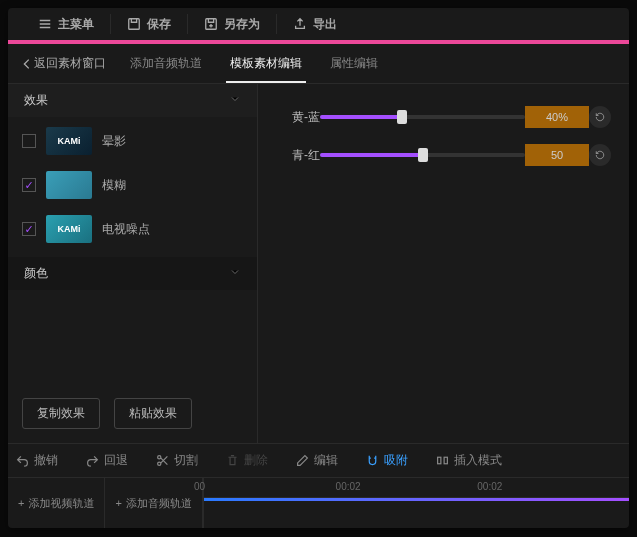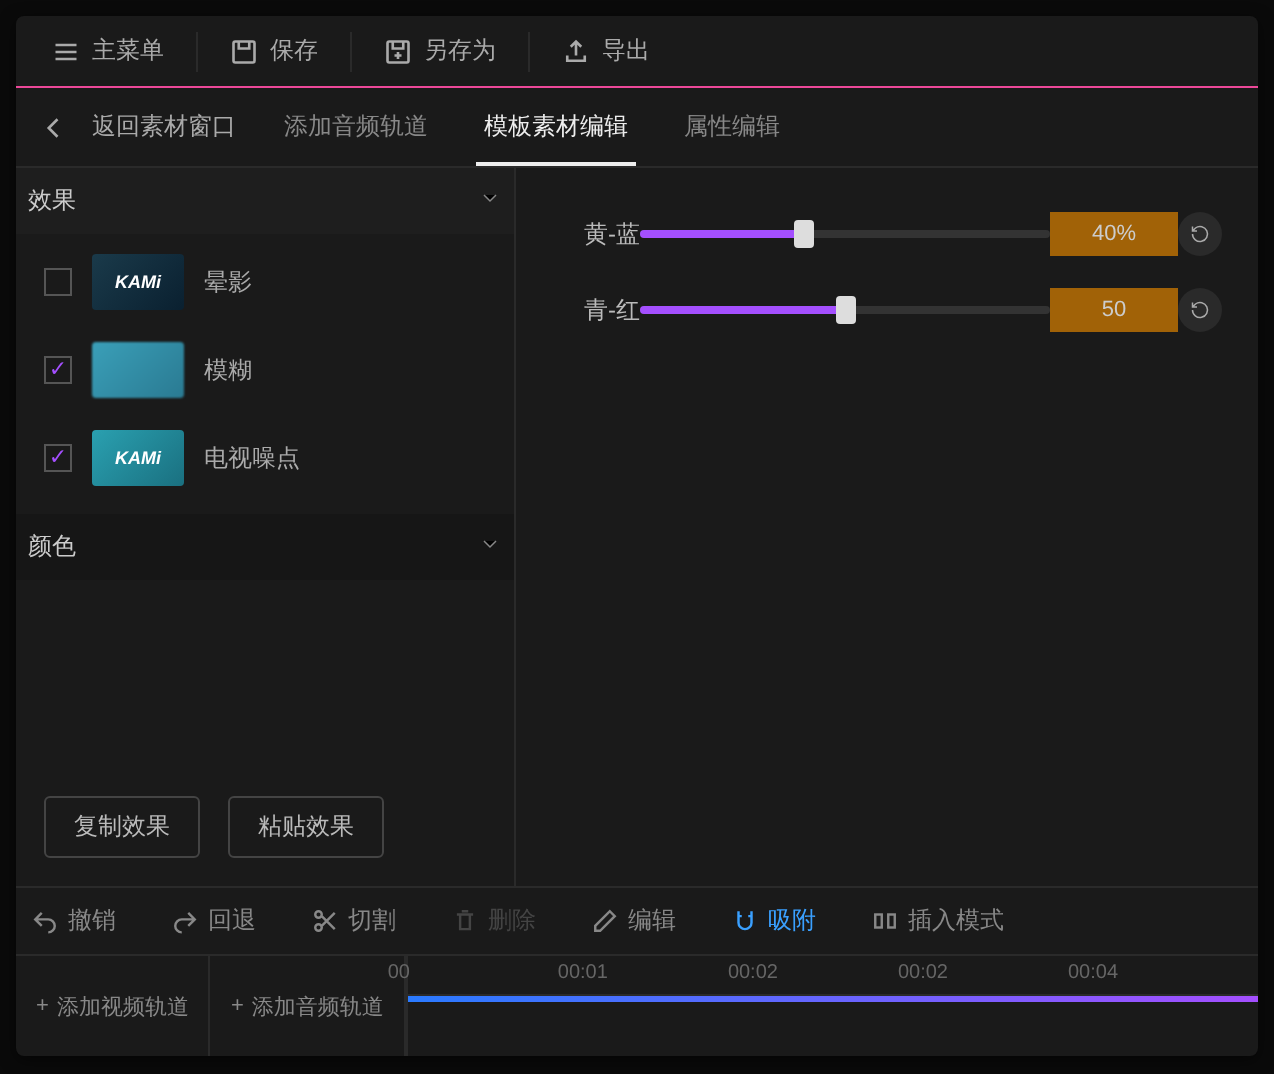--- a/index.html
+++ b/index.html
@@ -1,44 +1,44 @@
 <!DOCTYPE html>
 <html><head>
 <meta charset="utf-8">
 <style>
 * { margin: 0; padding: 0; box-sizing: border-box; font-family: "Microsoft YaHei", sans-serif; }
 body { background: #0a0a0a; width: 637px; height: 537px; overflow: hidden; color: #999; font-size: 12px; }
 .app { background: #1a1a1a; border-radius: 4px; margin: 8px; height: 520px; display: flex; flex-direction: column; box-shadow: 0 2px 8px rgba(0,0,0,0.5); }
 
 
-.menubar { display: flex; align-items: center; height: 36px; border-bottom: 1px solid #ec4899; padding: 0 8px; gap: 4px; }
+.menubar { display: flex; align-items: center; height: 36px; border-bottom: 4px solid #ec4899; padding: 0 20px; gap: 4px; font-weight: bold; }
 .menu-item { display: flex; align-items: center; gap: 6px; padding: 6px 10px; color: #aaa; cursor: pointer; font-size: 12px; }
 .divider-v { width: 1px; height: 20px; background: #2a2a2a; margin: 0 2px; }
 .icon { display: inline-flex; align-items: center; justify-content: center; }
 .icon svg { width: 14px; height: 14px; stroke: #aaa; fill: none; stroke-width: 1.5; }
 
 
 .tabrow { display: flex; align-items: center; height: 40px; padding: 0 12px; gap: 20px; border-bottom: 1px solid #2a2a2a; }
-.back-btn { display: flex; align-items: center; gap: 12px; color: #aaa; cursor: pointer; }
+.back-btn { display: flex; align-items: center; gap: 0; color: #aaa; cursor: pointer; }
 .tab { color: #888; cursor: pointer; padding: 10px 4px; position: relative; }
 .tab.active { color: #eee; }
 .tab.active::after { content: ""; position: absolute; left: 0; right: 0; bottom: -1px; height: 2px; background: #eee; }
 
 
 .main { display: flex; flex: 1; min-height: 0; }
 .left-panel { width: 250px; display: flex; flex-direction: column; border-right: 1px solid #2a2a2a; }
-.section-header { display: flex; align-items: center; justify-content: space-between; padding: 8px 6px; color: #ccc; background: #1e1e1e; cursor: pointer; }
+.section-header { display: flex; align-items: center; justify-content: space-between; padding: 8px 16px; color: #ccc; background: #1e1e1e; cursor: pointer; }
 .section-header.dark { background: #161616; }
 .chevron svg { width: 12px; height: 12px; stroke: #888; }
 
 .fx-list { padding: 6px 8px 10px 8px; display: flex; flex-direction: column; gap: 8px; }
 .fx-item { display: flex; align-items: center; gap: 10px; padding: 4px 6px; cursor: pointer; }
 .chk { width: 14px; height: 14px; border: 1px solid #555; display: flex; align-items: center; justify-content: center; }
 .chk.checked::after { content: "✓"; color: #a44fff; font-size: 11px; line-height: 1; }
-.thumb { width: 46px; height: 28px; border-radius: 2px; display: flex; align-items: center; justify-content: center; font-size: 9px; font-weight: bold; color: #fff; font-style: italic; }
+.thumb { width: 46px; height: 28px; border-radius: 2px; display: flex; align-items: center; justify-content: center; font-size: 9px; font-weight: bold; color: #fff; }
 .thumb.t1 { background: linear-gradient(135deg,#1a3a4a,#0a2030); }
 .thumb.t2 { background: linear-gradient(135deg,#3a9fb8,#2a7a92); filter: blur(0.5px); }
 .thumb.t3 { background: linear-gradient(135deg,#2aa0b0,#1a7080); }
 .fx-label { color: #aaa; }
 
 .spacer { flex: 1; }
 .btn-row { display: flex; gap: 14px; padding: 14px; }
 .btn { border: 1px solid #444; background: transparent; color: #bbb; padding: 6px 14px; border-radius: 3px; cursor: pointer; font-size: 12px; }
 
 
@@ -267,29 +267,23 @@
           <span>+</span>
           <span>添加音频轨道</span>
         </div>
       </div>
       <div class="ruler-area">
         <div class="ruler">
           <div class="ruler-tick">
               <span>00</span>
             </div>
           <div class="ruler-tick">
-              <span>00:01</span>
-            </div>
-          <div class="ruler-tick">
               <span>00:02</span>
             </div>
           <div class="ruler-tick">
               <span>00:02</span>
             </div>
-          <div class="ruler-tick">
-              <span>00:04</span>
-            </div>
         </div>
         <div class="ruler-strip"></div>
       </div>
     </div>
   </div>
 </div>
 
 </body></html>

